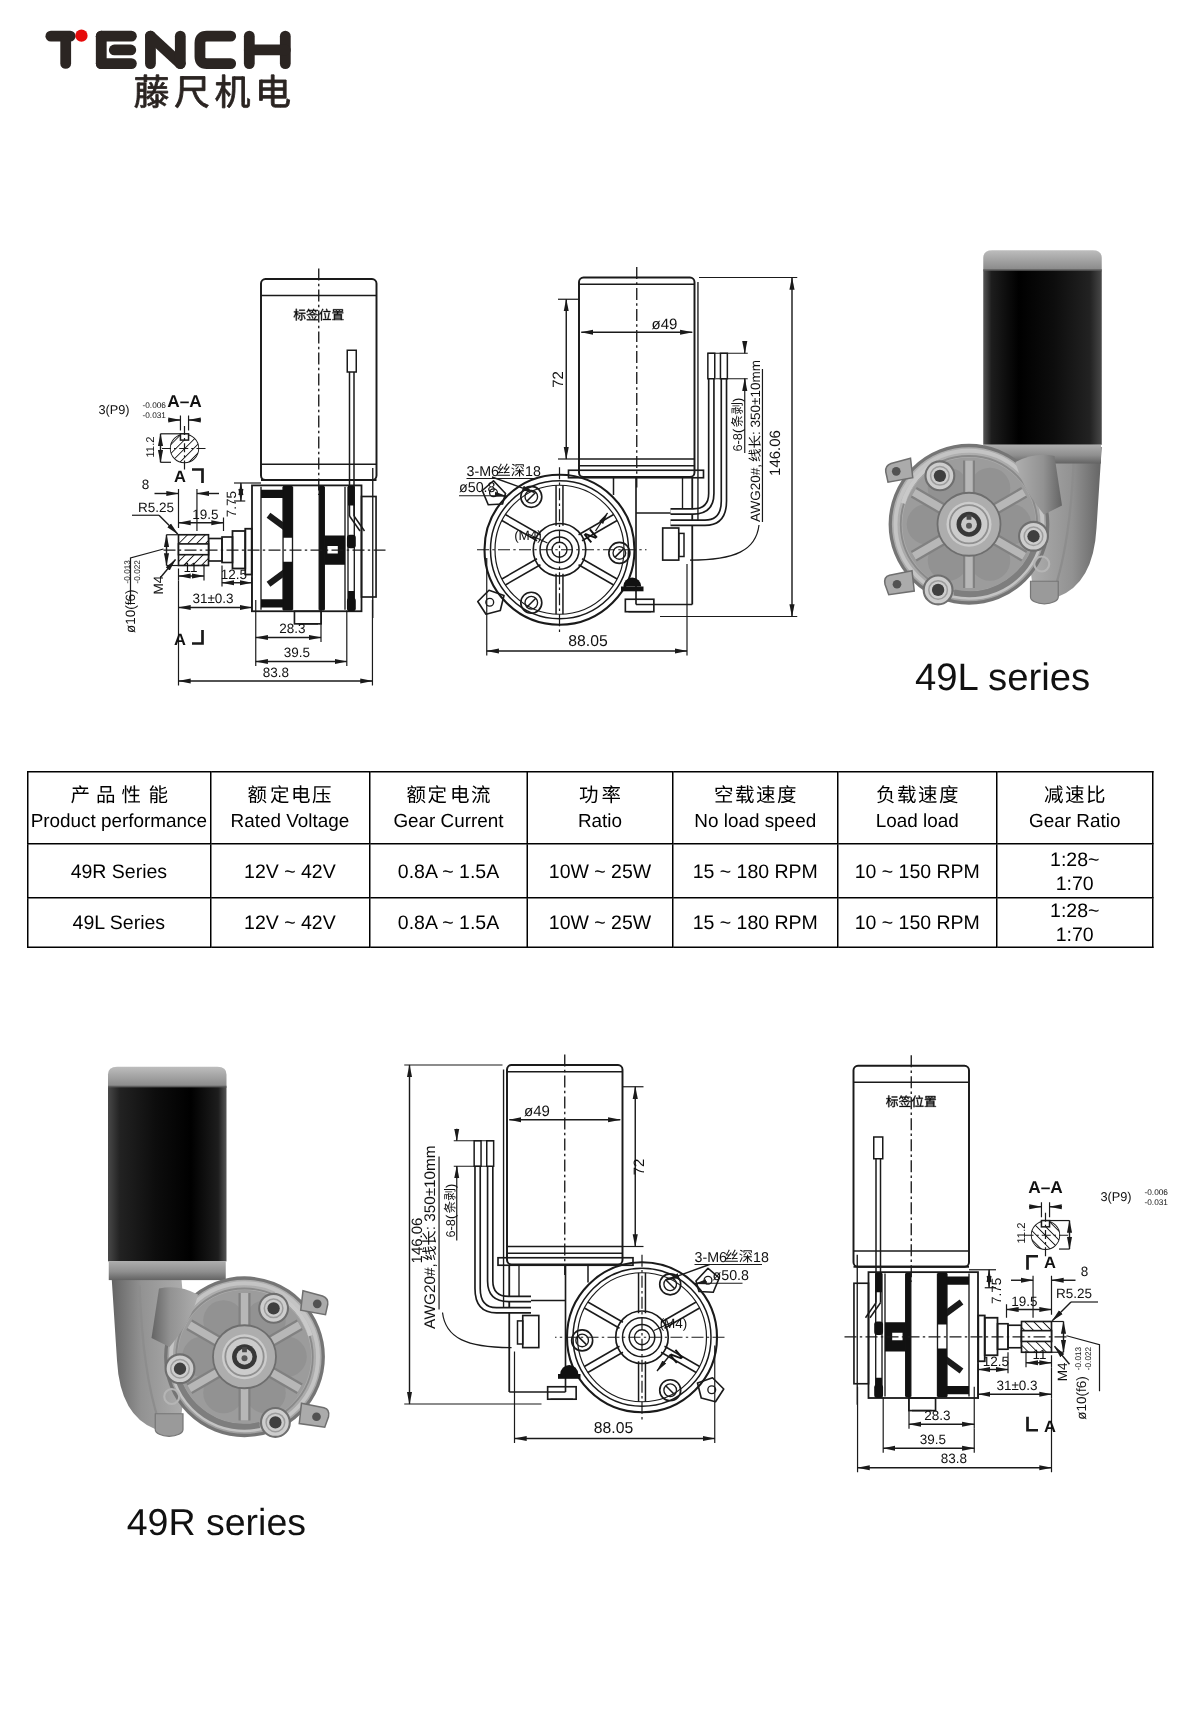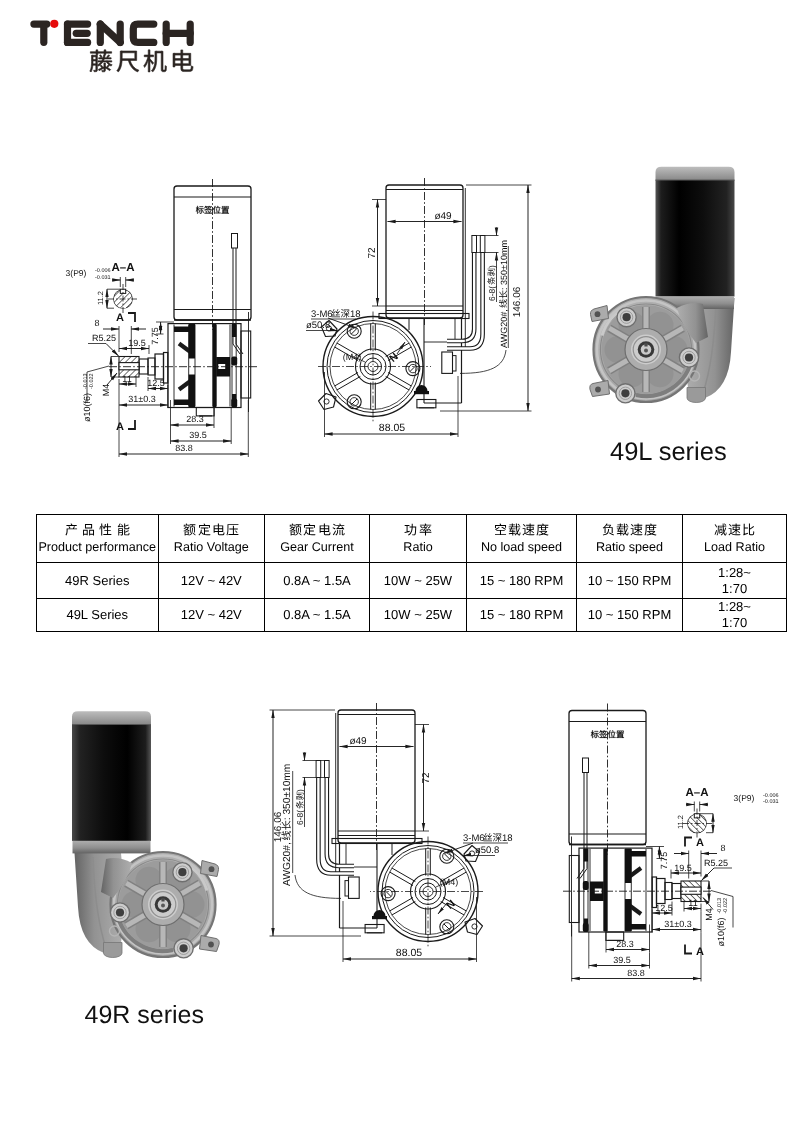--- a/index.html
+++ b/index.html
@@ -1,18 +1,18 @@
 <!DOCTYPE html>
 <html><head><meta charset="utf-8"><style>
 html,body{margin:0;padding:0}
 body{width:800px;height:1142px;background:#fff;font-family:"Liberation Sans",sans-serif;position:relative;overflow:hidden;text-rendering:geometricPrecision;-webkit-font-smoothing:antialiased}
 text{text-rendering:geometricPrecision}
 .abs{position:absolute}
 .cjk{display:inline-block;width:1em;height:1em;vertical-align:-0.13em;fill:currentColor}
-#spec{position:absolute;left:36px;top:514px;border-collapse:collapse;table-layout:fixed;width:750px;color:#000}
+#spec{position:absolute;left:18px;top:514px;border-collapse:collapse;table-layout:fixed;width:750px;color:#000}
 #spec th,#spec td{border:1.6px solid #000;text-align:center;vertical-align:middle;padding:0;font-weight:normal;font-size:13px;line-height:16px;white-space:nowrap;overflow:hidden}
 #spec .en{font-size:12.6px}
 #spec tr:nth-child(1) th{height:47px}
 #spec tr:nth-child(2) td{height:35px}
 #spec tr:nth-child(3) td{height:31px}
 .series{position:absolute;font-size:26px;color:#111}
 </style></head>
 <body>
 <svg width="0" height="0" style="position:absolute">
     <defs>
@@ -559,21 +559,21 @@
         <th>
           <div style="margin-bottom:1px"><svg class="cjk" style="margin:0 0.6px" viewBox="0 0 1000 1000">
               <use href="#g989D"></use>
             </svg><svg class="cjk" style="margin:0 0.6px" viewBox="0 0 1000 1000">
               <use href="#g5B9A"></use>
             </svg><svg class="cjk" style="margin:0 0.6px" viewBox="0 0 1000 1000">
               <use href="#g7535"></use>
             </svg><svg class="cjk" style="margin:0 0.6px" viewBox="0 0 1000 1000">
               <use href="#g538B"></use>
             </svg></div>
-          <div class="en">Ratio Voltage</div>
+          <div class="en">Rated Voltage</div>
         </th>
         <th>
           <div style="margin-bottom:1px"><svg class="cjk" style="margin:0 0.6px" viewBox="0 0 1000 1000">
               <use href="#g989D"></use>
             </svg><svg class="cjk" style="margin:0 0.6px" viewBox="0 0 1000 1000">
               <use href="#g5B9A"></use>
             </svg><svg class="cjk" style="margin:0 0.6px" viewBox="0 0 1000 1000">
               <use href="#g7535"></use>
             </svg><svg class="cjk" style="margin:0 0.6px" viewBox="0 0 1000 1000">
               <use href="#g6D41"></use>
@@ -603,31 +603,31 @@
         <th>
           <div style="margin-bottom:1px"><svg class="cjk" style="margin:0 0.6px" viewBox="0 0 1000 1000">
               <use href="#g8D1F"></use>
             </svg><svg class="cjk" style="margin:0 0.6px" viewBox="0 0 1000 1000">
               <use href="#g8F7D"></use>
             </svg><svg class="cjk" style="margin:0 0.6px" viewBox="0 0 1000 1000">
               <use href="#g901F"></use>
             </svg><svg class="cjk" style="margin:0 0.6px" viewBox="0 0 1000 1000">
               <use href="#g5EA6"></use>
             </svg></div>
-          <div class="en">Ratio speed</div>
+          <div class="en">Load load</div>
         </th>
         <th>
           <div style="margin-bottom:1px"><svg class="cjk" style="margin:0 0.6px" viewBox="0 0 1000 1000">
               <use href="#g51CF"></use>
             </svg><svg class="cjk" style="margin:0 0.6px" viewBox="0 0 1000 1000">
               <use href="#g901F"></use>
             </svg><svg class="cjk" style="margin:0 0.6px" viewBox="0 0 1000 1000">
               <use href="#g6BD4"></use>
             </svg></div>
-          <div class="en">Load Ratio</div>
+          <div class="en">Gear Ratio</div>
         </th>
       </tr>
       <tr>
         <td>49R Series</td>
         <td>12V ~ 42V</td>
         <td>0.8A ~ 1.5A</td>
         <td>10W ~ 25W</td>
         <td>15 ~ 180 RPM</td>
         <td>10 ~ 150 RPM</td>
         <td>1:28~<br>1:70</td>

